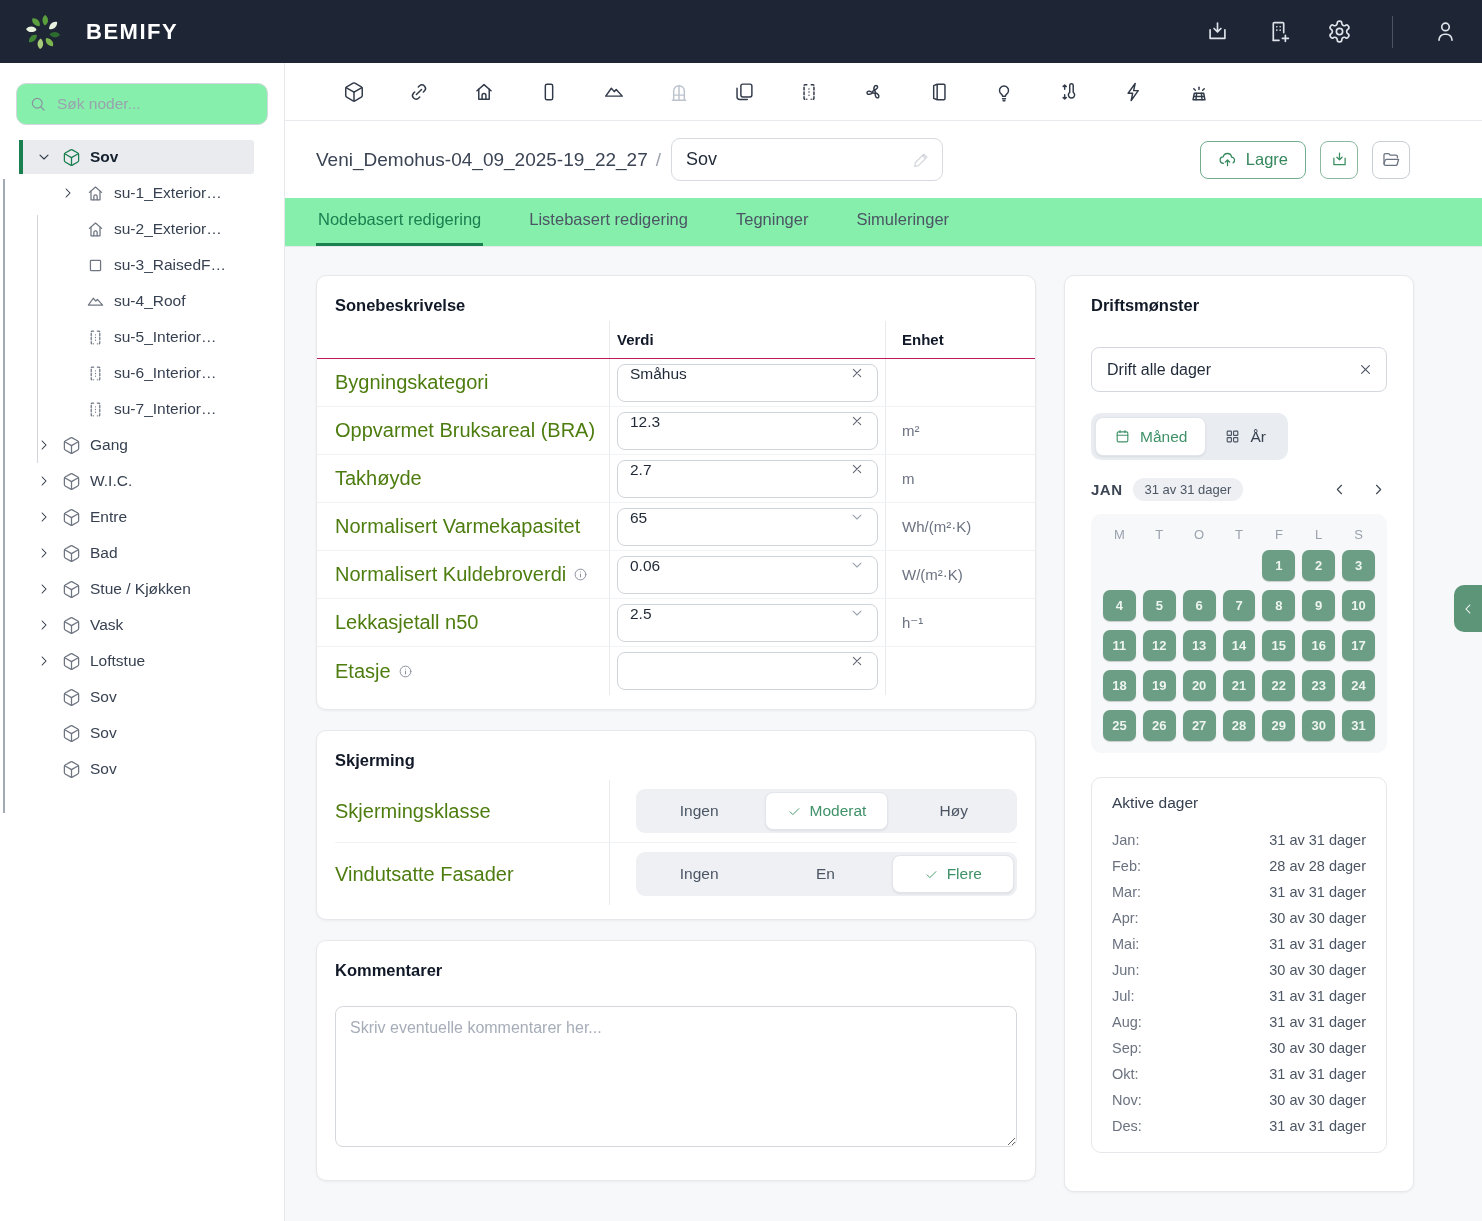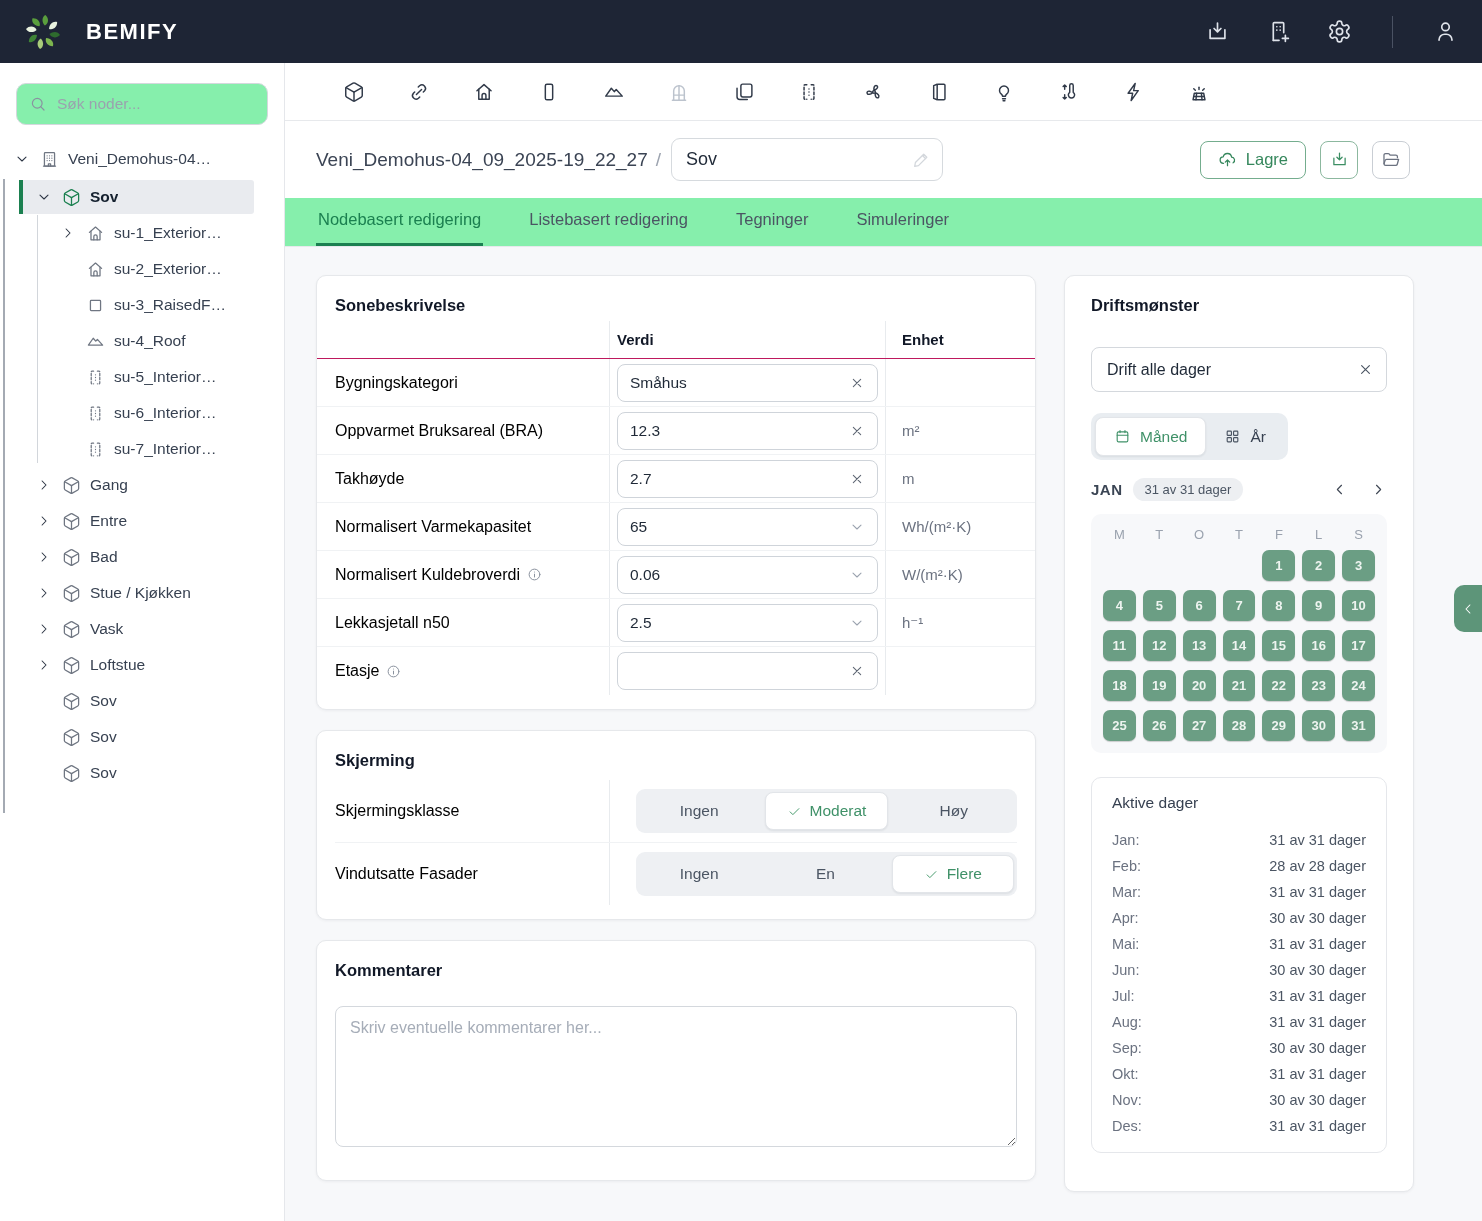--- a/index.html
+++ b/index.html
@@ -81,23 +81,23 @@
   .zpanel .panel-title { padding:0 18px 6px 18px; }
   .zrow { display:flex; align-items:stretch; border-bottom:1px solid #f0f2f4; }
   .zrow:last-child { border-bottom:none; }
   .zrow .cell { display:flex; align-items:center; }
   .c1 { width:292px; padding-left:18px; }
   .c2 { width:276px; border-left:1px solid #e8ebee; padding:0 7px; }
   .c3 { flex:1; border-left:1px solid #e8ebee; padding-left:16px; }
   .zhead { min-height:38px; border-bottom:1px solid #be185d; }
   .zhead .hd { font-weight:bold; font-size:15px; color:#111827; }
   .zrowd { min-height:48px; }
-  .lbl { font-size:16px; color:#000000; }
+  .lbl { font-size:20px; color:#4d7c0f; }
   .info { width:15px; height:15px; color:#8a929e; margin-left:7px; }
-  .field { width:100%; height:38px; border:1px solid #cfd4da; border-radius:8px; display:flex; align-items:center; justify-content:space-between; padding:0 12px; background:#fff; cursor:text; }
+  .field { width:100%; height:38px; border:1px solid #cfd4da; border-radius:8px; display:flex; align-items:flex-start; justify-content:space-between; padding:0 12px; background:#fff; cursor:text; }
   .fval { font-size:15.5px; color:#1f2937; }
   .ctl { width:16px; height:16px; color:#5f6774; }
   .ctl.caret { color:#9aa2ae; }
   .unit { font-size:15px; color:#6b7280; }
 
   
   .spanel { padding:20px 18px 14px 18px; }
   .spanel .panel-title { margin-bottom:10px; }
   .srow { display:flex; align-items:stretch; border-bottom:1px solid #f0f2f4; }
   .srow:last-child { border-bottom:none; }
@@ -202,36 +202,20 @@
     <div class="searchwrap">
       <span class="search-ic icon" id="search-ic">
           <svg viewBox="0 0 24 24" fill="none" stroke="currentColor" stroke-width="1.6" stroke-linecap="round" stroke-linejoin="round">
             <circle cx="11" cy="11" r="6.5"></circle>
             <path d="M20 20l-4.4-4.4"></path>
           </svg>
         </span>
       <input class="search-input" placeholder="Søk noder..." style="">
     </div>
     <nav id="tree">
-        <div class="trow d0">
-       <span class="tchev icon">
-            <svg viewBox="0 0 24 24" fill="none" stroke="currentColor" stroke-width="1.6" stroke-linecap="round" stroke-linejoin="round">
-              <path d="M6 9.2 12 15l6-5.8"></path>
-            </svg>
-          </span>
-          <span class="icon ticon">
-            <svg viewBox="0 0 24 24" fill="none" stroke="currentColor" stroke-width="1.6" stroke-linecap="round" stroke-linejoin="round">
-              <rect x="5.6" y="3.4" width="12.8" height="17.1" rx="1"></rect>
-              <path d="M4.4 20.5h15.2"></path>
-              <path d="M9 7.4h.01M12 7.4h.01M15 7.4h.01M9 10.4h.01M12 10.4h.01M15 10.4h.01M9 13.4h.01M12 13.4h.01M15 13.4h.01"></path>
-              <path d="M10.6 20.5v-3h2.8v3"></path>
-            </svg>
-          </span>
-          <span class="tlabel">Veni_Demohus-04…</span>
-     </div>
         <div class="trow d1 selected">
        <span class="tchev icon">
             <svg viewBox="0 0 24 24" fill="none" stroke="currentColor" stroke-width="1.6" stroke-linecap="round" stroke-linejoin="round">
               <path d="M6 9.2 12 15l6-5.8"></path>
             </svg>
           </span>
           <span class="icon ticon">
             <svg viewBox="0 0 24 24" fill="none" stroke="currentColor" stroke-width="1.6" stroke-linecap="round" stroke-linejoin="round">
               <path d="M21 8.1a2 2 0 0 0-1-1.73l-7-4a2 2 0 0 0-2 0l-7 4a2 2 0 0 0-1 1.73v7.8a2 2 0 0 0 1 1.73l7 4a2 2 0 0 0 2 0l7-4a2 2 0 0 0 1-1.73z"></path>
               <path d="M3.4 7.2 12 12.1l8.6-4.9"></path>
@@ -324,20 +308,35 @@
             </svg>
           </span>
           <span class="icon ticon">
             <svg viewBox="0 0 24 24" fill="none" stroke="currentColor" stroke-width="1.6" stroke-linecap="round" stroke-linejoin="round">
               <path d="M21 8.1a2 2 0 0 0-1-1.73l-7-4a2 2 0 0 0-2 0l-7 4a2 2 0 0 0-1 1.73v7.8a2 2 0 0 0 1 1.73l7 4a2 2 0 0 0 2 0l7-4a2 2 0 0 0 1-1.73z"></path>
               <path d="M3.4 7.2 12 12.1l8.6-4.9"></path>
               <path d="M12 21.7v-9.6"></path>
             </svg>
           </span>
           <span class="tlabel">Gang</span>
+     </div>
+        <div class="trow d1">
+       <span class="tchev icon">
+            <svg viewBox="0 0 24 24" fill="none" stroke="currentColor" stroke-width="1.6" stroke-linecap="round" stroke-linejoin="round">
+              <path d="M9.2 6 15 12l-5.8 6"></path>
+            </svg>
+          </span>
+          <span class="icon ticon">
+            <svg viewBox="0 0 24 24" fill="none" stroke="currentColor" stroke-width="1.6" stroke-linecap="round" stroke-linejoin="round">
+              <path d="M21 8.1a2 2 0 0 0-1-1.73l-7-4a2 2 0 0 0-2 0l-7 4a2 2 0 0 0-1 1.73v7.8a2 2 0 0 0 1 1.73l7 4a2 2 0 0 0 2 0l7-4a2 2 0 0 0 1-1.73z"></path>
+              <path d="M3.4 7.2 12 12.1l8.6-4.9"></path>
+              <path d="M12 21.7v-9.6"></path>
+            </svg>
+          </span>
+          <span class="tlabel">W.I.C.</span>
      </div>
         <div class="trow d1">
        <span class="tchev icon">
             <svg viewBox="0 0 24 24" fill="none" stroke="currentColor" stroke-width="1.6" stroke-linecap="round" stroke-linejoin="round">
               <path d="M9.2 6 15 12l-5.8 6"></path>
             </svg>
           </span>
           <span class="icon ticon">
             <svg viewBox="0 0 24 24" fill="none" stroke="currentColor" stroke-width="1.6" stroke-linecap="round" stroke-linejoin="round">
               <path d="M21 8.1a2 2 0 0 0-1-1.73l-7-4a2 2 0 0 0-2 0l-7 4a2 2 0 0 0-1 1.73v7.8a2 2 0 0 0 1 1.73l7 4a2 2 0 0 0 2 0l7-4a2 2 0 0 0 1-1.73z"></path>

